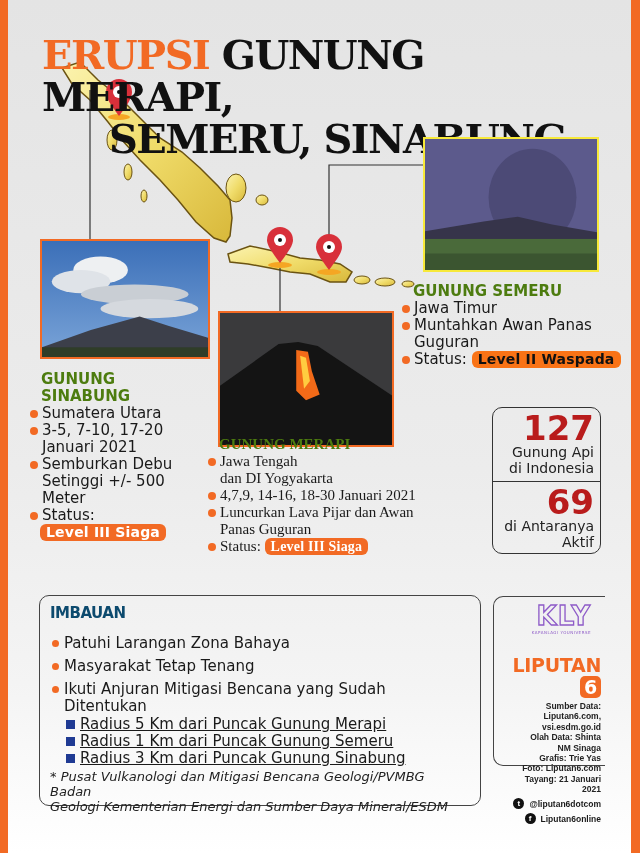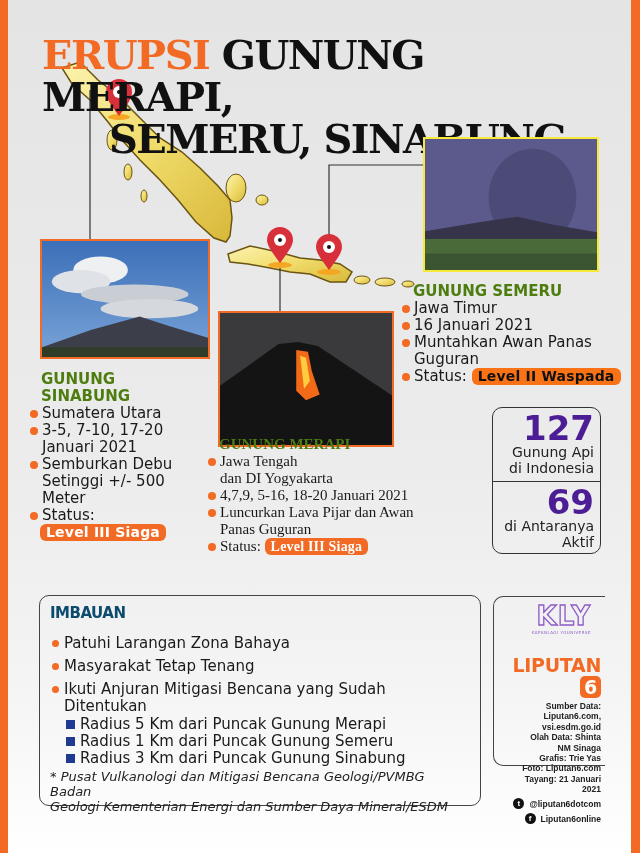--- a/index.html
+++ b/index.html
@@ -50,38 +50,38 @@
   .sinabung-info .vol-title { padding-left: 11px; }
   .merapi-info { position: absolute; left: 208px; top: 436px; width: 270px; font-family: Liberation Serif, serif; }
   .merapi-info .vol-title { padding-left: 11px; }
   .semeru-info { position: absolute; left: 402px; top: 283px; width: 230px; }
   .semeru-info .vol-title { padding-left: 11px; }
 
   .stats-box {
     position: absolute; left: 492px; top: 407px; width: 109px; height: 147px;
     border: 1.5px solid #333; border-radius: 10px; text-align: right; padding-right: 6px;
   }
-  .stats-box .num { font-weight: bold; color: #4c1d95; font-size: 34px; line-height: 32px; }
+  .stats-box .num { font-weight: bold; color: #b91c1c; font-size: 34px; line-height: 32px; }
   .stats-box .lbl { font-size: 14px; line-height: 16px; color: #222; }
   .stats-box .div { position: absolute; left: 0; right: 0; top: 73px; border-top: 1.5px solid #333; }
   .stats-top { position: absolute; right: 6px; top: 4px; }
   .stats-bot { position: absolute; right: 6px; top: 78px; }
 
   .imbauan {
     position: absolute; left: 39px; top: 595px; width: 442px; height: 211px;
     border: 1.5px solid #444; border-radius: 10px; padding: 8px 10px;
   }
   .imbauan .head { font-weight: bold; color: #0c4a6e; font-size: 15px; line-height: 18px; letter-spacing: -0.5px; margin-left: 0px; }
   .imb-list { list-style: none; margin-top: 13px; font-size: 15px; line-height: 17px; }
   .imb-list > li { position: relative; padding-left: 14px; margin-bottom: 6px; }
   .imb-list > li::before {
     content: ""; position: absolute; left: 2px; top: 5px; width: 7px; height: 7px; border-radius: 50%; background: #f26a24;
   }
   .sub-list { list-style: none; margin-top: 1px; }
-  .sub-list li { position: relative; padding-left: 16px; line-height: 17px; }
+  .sub-list li { position: relative; padding-left: 16px; line-height: 17px; text-decoration: underline; }
   .sub-list li::before {
     content: ""; position: absolute; left: 2px; top: 4px; width: 9px; height: 9px; background: #1f3a93;
   }
   .imbauan .note { font-style: italic; font-size: 13px; line-height: 15px; color: #222; margin-top: -4px; }
 
   .credits {
     position: absolute; left: 493px; top: 596px; width: 112px; height: 170px;
     border: 1.5px solid #444; border-right: none; border-radius: 10px 0 0 10px; padding: 6px 4px 0 4px;
     text-align: right;
   }
@@ -197,31 +197,30 @@
     <li class="bul"><span>Semburkan Debu</span><br><span>Setinggi +/- 500</span><br><span>Meter</span></li>
     <li class="bul">Status:</li>
     <li style="padding-left:10px"><span class="badge badge-orange">Level III Siaga</span></li>
   </ul>
 </div>
 
 <div class="merapi-info">
   <div class="vol-title">GUNUNG MERAPI</div>
   <ul class="vol-list">
     <li class="bul"><span>Jawa Tengah</span><br><span>dan DI Yogyakarta</span></li>
-    <li class="bul">4,7,9, 5-16, 18-20 Januari 2021</li>
+    <li class="bul">4,7,9, 14-16, 18-30 Januari 2021</li>
     <li class="bul"><span>Luncurkan Lava Pijar dan Awan</span><br><span>Panas Guguran</span></li>
     <li class="bul"><span>Status:</span> <span class="badge badge-orange">Level III Siaga</span></li>
   </ul>
 </div>
 
 <div class="semeru-info">
   <div class="vol-title">GUNUNG SEMERU</div>
   <ul class="vol-list">
     <li class="bul">Jawa Timur</li>
-    <li class="bul">16 Januari 2021</li>
     <li class="bul"><span>Muntahkan Awan Panas</span><br><span>Guguran</span></li>
     <li class="bul"><span>Status:</span> <span class="badge badge-yellow">Level II Waspada</span></li>
   </ul>
 </div>
 
 <div class="stats-box">
   <div class="stats-top">
     <div class="num">127</div>
     <div class="lbl">Gunung Api</div>
     <div class="lbl">di Indonesia</div>

